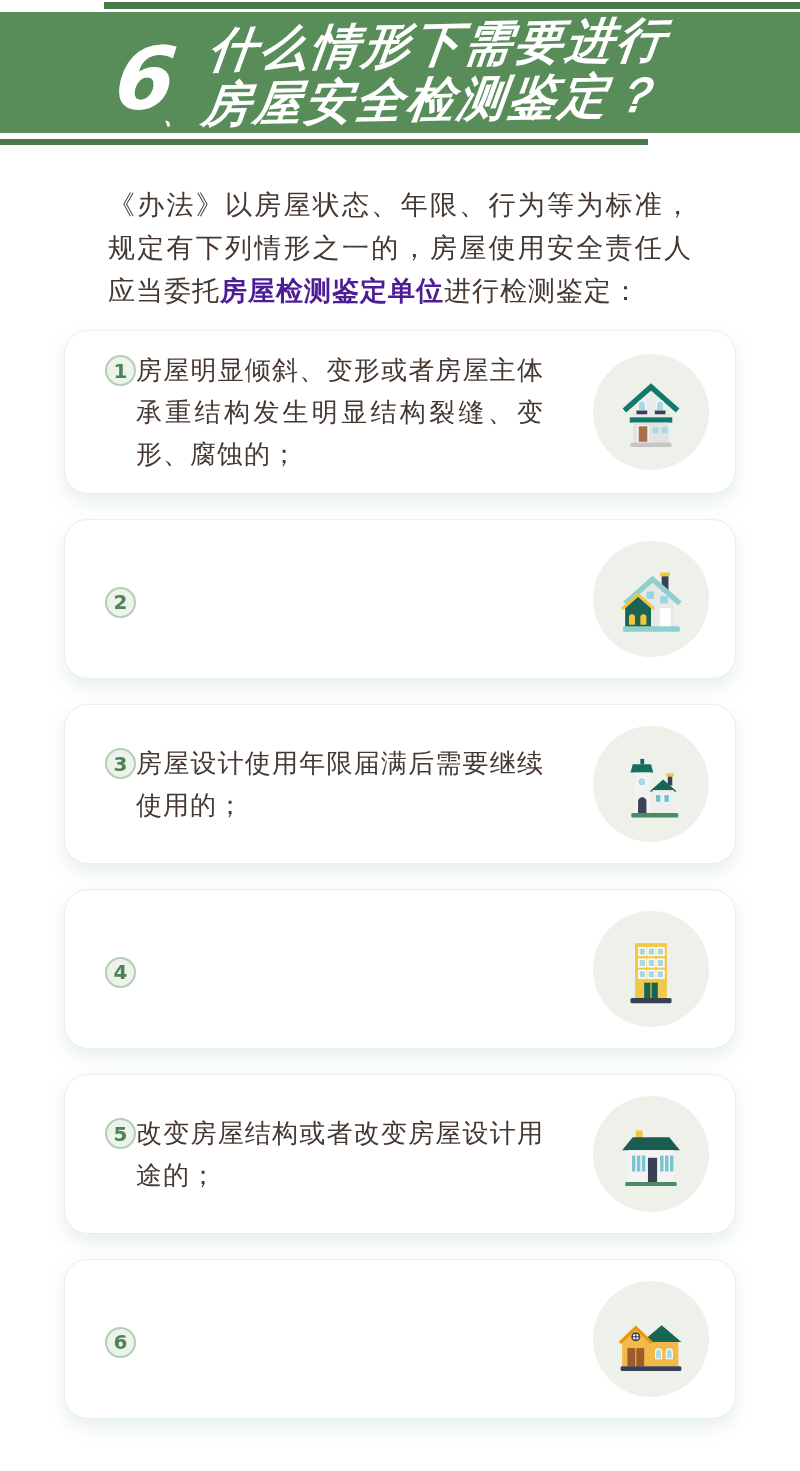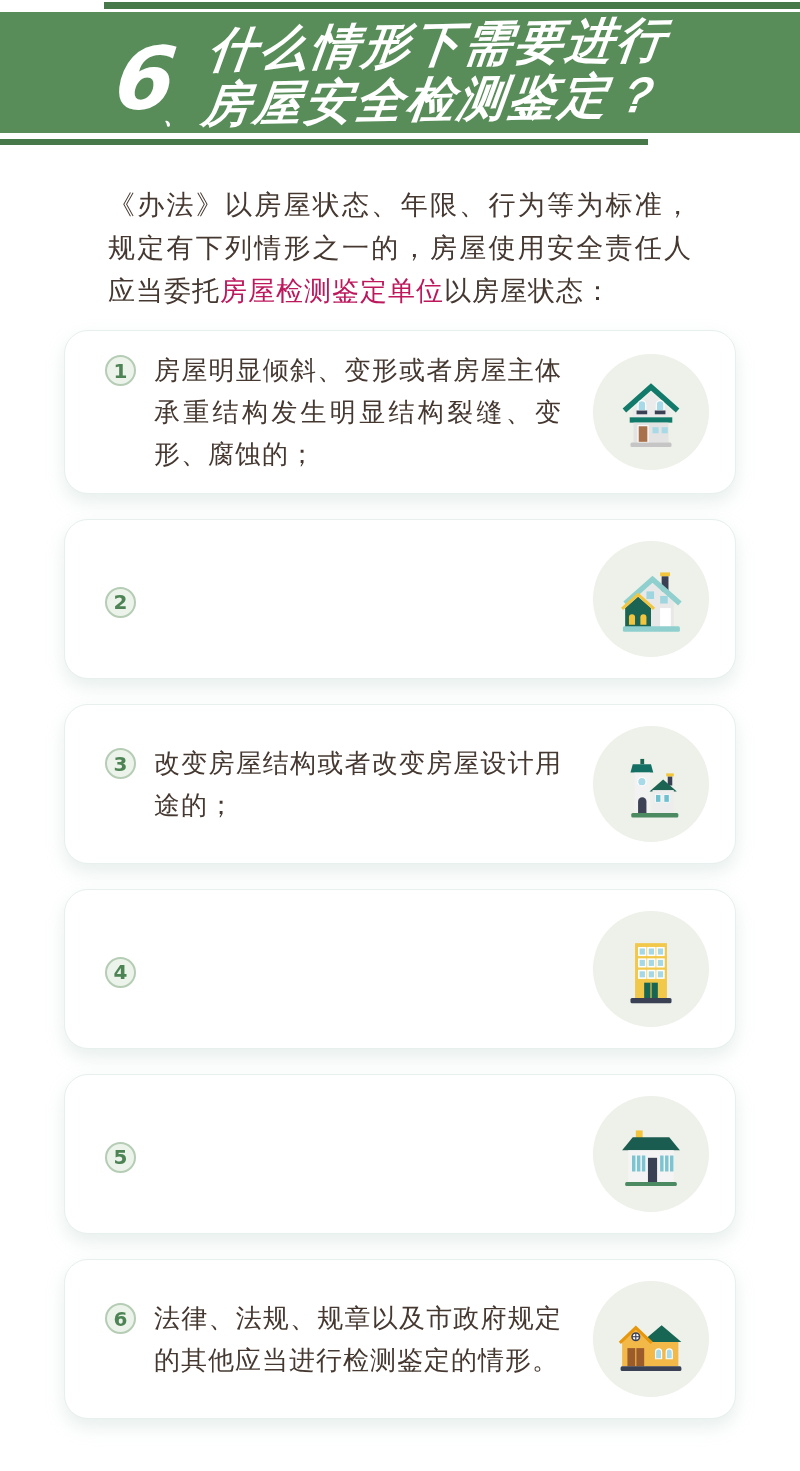--- a/index.html
+++ b/index.html
@@ -27,40 +27,40 @@
   .q-comma { position:absolute; right:-18px; bottom:-6px; font-size:26px; font-weight:bold; }
   .q-title { margin-left:30px; font-weight:bold; font-style:italic; font-size:48px; line-height:55px; letter-spacing:3px; white-space:nowrap; }
   .line-bottom { position:absolute; top:139px; left:0; width:648px; height:6px; background:#47784a; }
 
   
   .intro {
     width:584px; margin:38px auto 0;
     font-size:27px; line-height:43px; letter-spacing:1px;
     color:#453831; text-align:justify;
   }
-  .intro .hl { color:#be185d; font-weight:normal; }
+  .intro .hl { color:#4c1d95; font-weight:bold; }
 
   
   .cards { width:672px; margin:18px auto 0; display:flex; flex-direction:column; gap:25px; }
   .card {
     position:relative; min-height:160px;
     background:#ffffff; border:1px solid #e7f0ed; border-radius:24px;
     box-shadow:0 8px 18px rgba(170,198,192,0.28);
     display:flex; align-items:center;
     padding:18px 26px 18px 40px;
   }
   .card-body { flex:1; display:flex; align-items:flex-start; }
   .badge {
     flex:0 0 auto; width:31px; height:31px; margin-top:6px;
     border-radius:50%; background:#ecf3ea; border:2px solid #b5cdb4;
     color:#4e8455; font-size:20px; font-weight:bold;
     display:flex; align-items:center; justify-content:center;
   }
   .card-text {
-    margin-left:18px; width:408px;
+    width:408px;
     font-size:26px; line-height:42px; letter-spacing:1px;
     color:#453831; text-align:justify;
   }
   .icon-circle {
     flex:0 0 auto; width:116px; height:116px; margin-left:8px;
     border-radius:50%; background:#edf1e9;
     display:flex; align-items:center; justify-content:center;
   }
   .icon-circle svg { width:76px; height:76px; display:block; }
 </style>
@@ -79,21 +79,21 @@
         </div>
         <div class="q-title">
           <div>什么情形下需要进行</div>
           <div>房屋安全检测鉴定？</div>
         </div>
       </div>
     </div>
     <div class="line-bottom"></div>
   </div>
 
-  <p class="intro"><span>《办法》以房屋状态、年限、行为等为标准，规定有下列情形之一的，房屋使用安全责任人应当委托</span><span class="hl">房屋检测鉴定单位</span><span>以房屋状态：</span></p>
+  <p class="intro"><span>《办法》以房屋状态、年限、行为等为标准，规定有下列情形之一的，房屋使用安全责任人应当委托</span><span class="hl">房屋检测鉴定单位</span><span>进行检测鉴定：</span></p>
 
   <div class="cards">
 
     <div class="card">
       <div class="card-body">
         <div class="badge">
             <span>1</span>
           </div>
         <div class="card-text">房屋明显倾斜、变形或者房屋主体承重结构发生明显结构裂缝、变形、腐蚀的；</div>
       </div>
@@ -137,21 +137,21 @@
           <rect x="13" y="86" width="75" height="7" rx="2" fill="#8fd0ce"></rect>
         </svg>
       </div>
     </div>
 
     <div class="card">
       <div class="card-body">
         <div class="badge">
             <span>3</span>
           </div>
-        <div class="card-text">改变房屋结构或者改变房屋设计用途的；</div>
+        <div class="card-text">房屋设计使用年限届满后需要继续使用的；</div>
       </div>
       <div class="icon-circle">
         <svg viewBox="0 0 100 100" aria-hidden="true">
           <rect x="36" y="17" width="5" height="7" fill="#1b6353"></rect>
           <polygon points="26,24 50,24 53,35 23,35" fill="#147065"></polygon>
           <rect x="28" y="35" width="21" height="53" fill="#f2f2f2"></rect>
           <circle cx="38" cy="47" r="5.5" fill="#a8d9e6" stroke="#ffffff" stroke-width="1.5"></circle>
           <path d="M33,88 v-15 a5.5,5.5 0 0 1 11,0 v15 z" fill="#3d4257"></path>
           <rect x="72" y="40" width="6" height="12" fill="#3a4155"></rect>
           <rect x="70" y="36" width="10" height="4" fill="#f3c53d"></rect>
@@ -189,20 +189,21 @@
           <rect x="23" y="88" width="54" height="7" rx="2" fill="#3a4155"></rect>
         </svg>
       </div>
     </div>
 
     <div class="card">
       <div class="card-body">
         <div class="badge">
             <span>5</span>
           </div>
+        <div class="card-text">改变房屋结构或者改变房屋设计用途的；</div>
       </div>
       <div class="icon-circle">
         <svg viewBox="0 0 100 100" aria-hidden="true">
           <rect x="30" y="19" width="9" height="11" fill="#f3c53d"></rect>
           <polygon points="12,45 26,28 74,28 88,45" fill="#1b5c50"></polygon>
           <rect x="20" y="45" width="60" height="42" fill="#f4f4f4"></rect>
           <g fill="#7cc4d2">
             <rect x="25" y="52" width="4.5" height="21"></rect>
               <rect x="31.5" y="52" width="4.5" height="21"></rect>
               <rect x="38" y="52" width="4.5" height="21"></rect>
@@ -214,21 +215,20 @@
           <rect x="16" y="87" width="68" height="5" rx="2" fill="#4c8a62"></rect>
         </svg>
       </div>
     </div>
 
     <div class="card">
       <div class="card-body">
         <div class="badge">
             <span>6</span>
           </div>
-        <div class="card-text">法律、法规、规章以及市政府规定的其他应当进行检测鉴定的情形。</div>
       </div>
       <div class="icon-circle">
         <svg viewBox="0 0 100 100" aria-hidden="true">
           <rect x="44" y="52" width="42" height="34" fill="#f2b848"></rect>
           <polygon points="38,54 64,32 90,54" fill="#176653"></polygon>
           <polygon points="12,54 30,37 48,54 48,86 12,86" fill="#f2b848"></polygon>
           <path d="M9,55 L30,35 L51,55" stroke="#e8960c" stroke-width="4" fill="none"></path>
           <circle cx="30" cy="47" r="5" fill="#ffffff" stroke="#3a4155" stroke-width="2"></circle>
           <line x1="30" y1="42" x2="30" y2="52" stroke="#3a4155" stroke-width="1.5"></line>
           <line x1="25" y1="47" x2="35" y2="47" stroke="#3a4155" stroke-width="1.5"></line>

